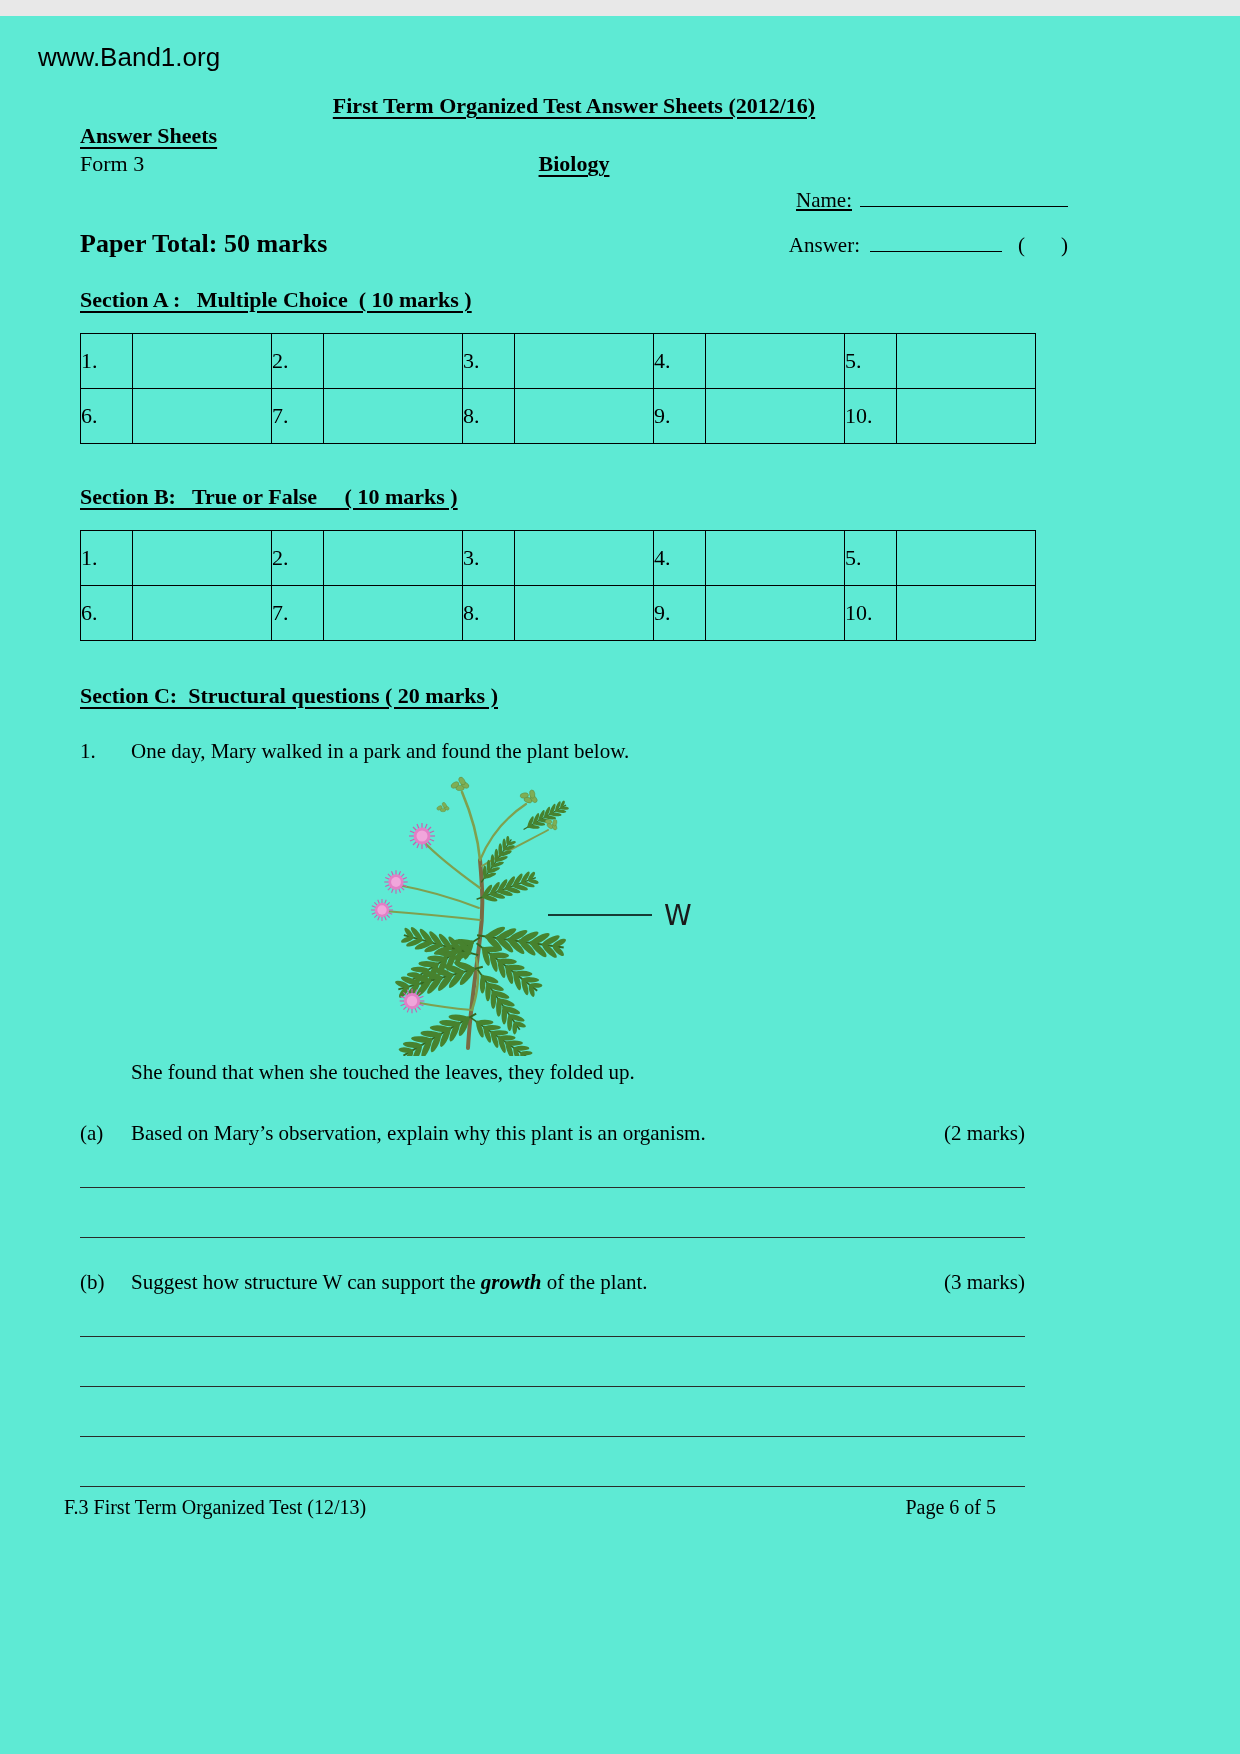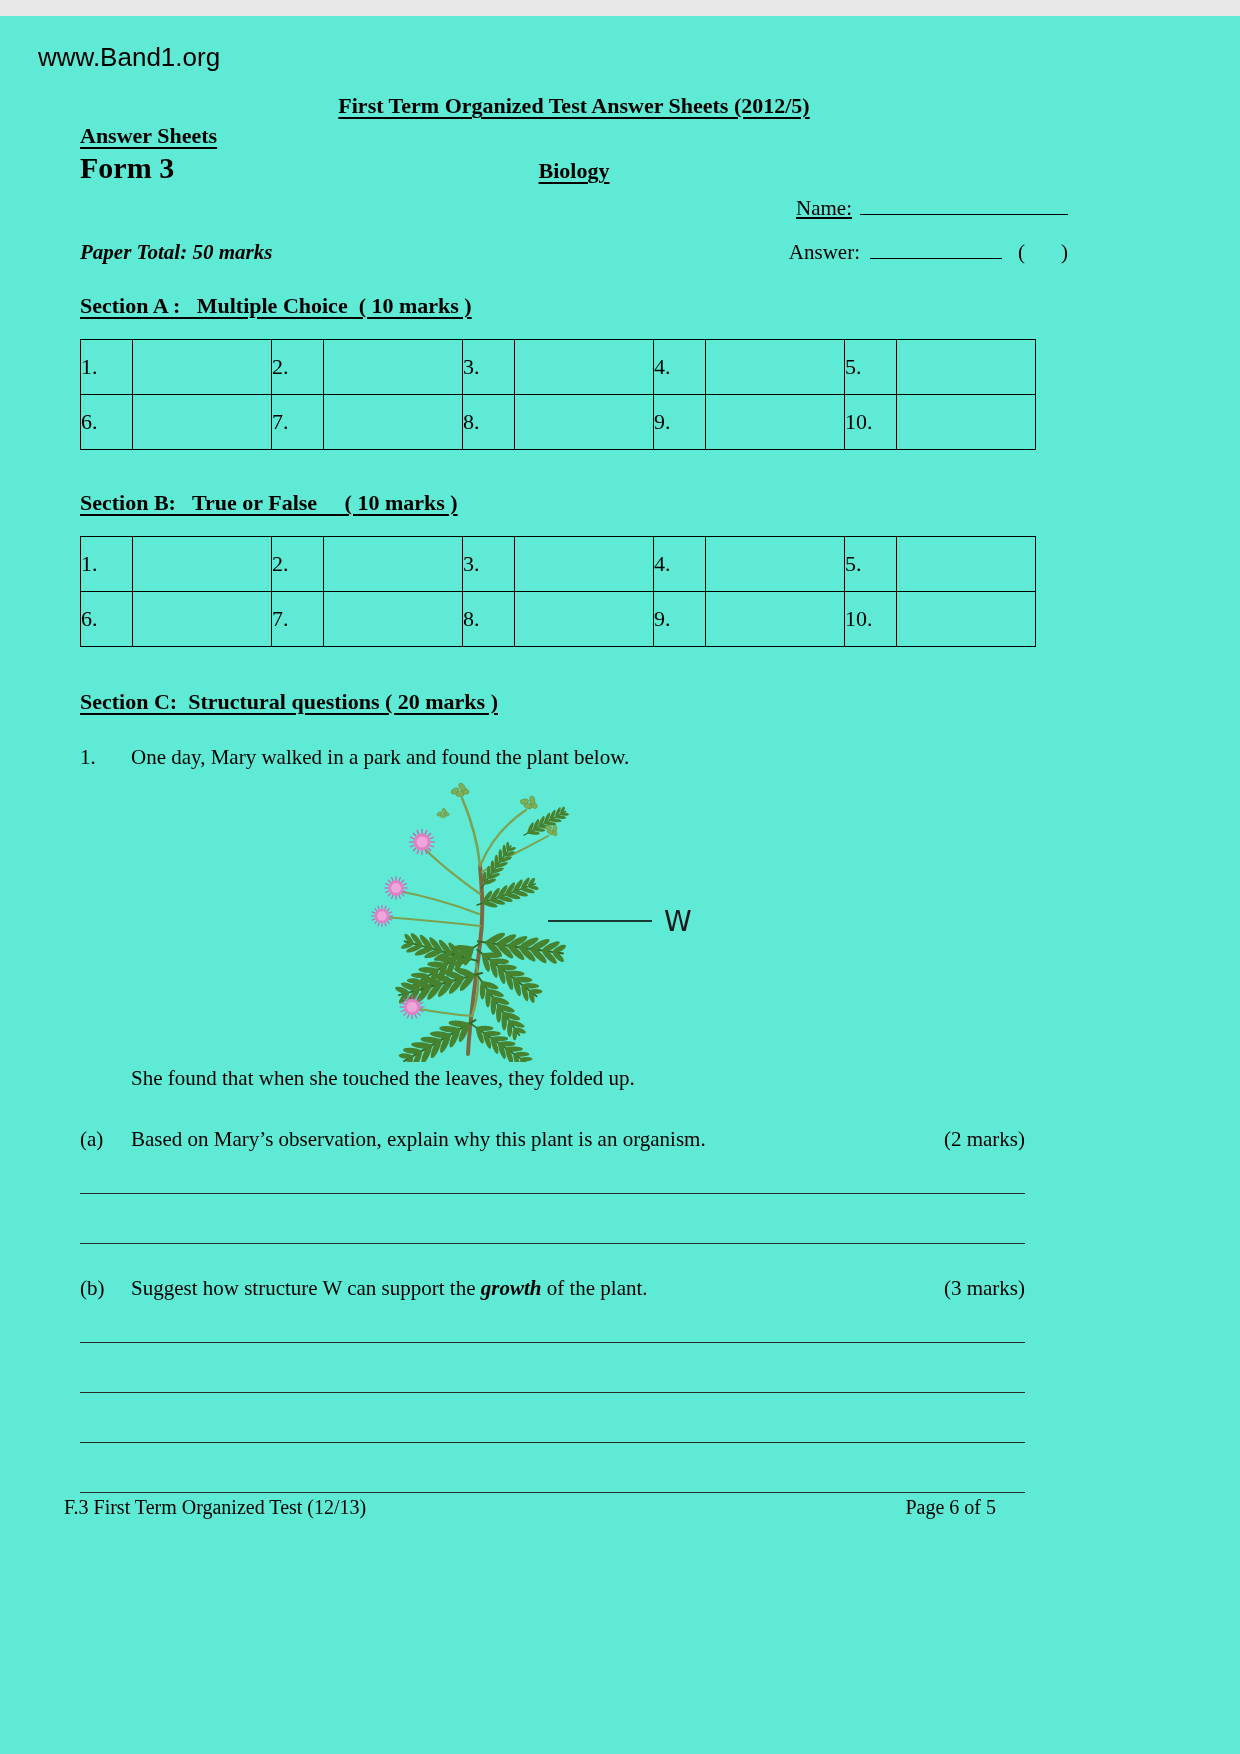--- a/index.html
+++ b/index.html
@@ -13,29 +13,29 @@
   .content { margin-left: 80px; width: 988px; }
   .u { text-decoration: underline; text-underline-offset: 4px; text-decoration-thickness: 1.8px; }
   .pre { white-space: pre; }
   .bi { font-weight: bold; font-style: italic; }
 
   .title { margin-top: 20px; text-align: center; font-weight: bold; font-size: 22px; }
   .subtitle { margin-top: 4px; font-weight: bold; font-size: 22px; }
 
   .form-row { display: flex; align-items: baseline; margin-top: 2px; }
   .form-row .side { flex: 1; }
-  .form-label { font-weight: bold; font-size: 30px; }
+  .form-label { font-weight: normal; font-size: 22px; }
   .subject { font-weight: bold; font-size: 22px; }
 
   .name-row { text-align: right; margin-top: 8px; text-decoration: underline; }
   .blank { display: inline-block; border-bottom: 1.7px solid #000; height: 22px; vertical-align: baseline; }
   .name-blank { width: 208px; margin-left: 8px; }
 
   .meta-row { display: flex; justify-content: space-between; align-items: baseline; margin-top: 16px; }
-  .paper-total { font-weight: bold; font-style: italic; font-size: 21px; }
+  .paper-total { font-weight: bold; font-size: 26px; }
   .class-blank { width: 132px; margin-left: 10px; margin-right: 16px; }
   .paren-gap { display: inline-block; width: 36px; }
 
   .sec-heading { font-weight: bold; font-size: 22px; }
   .sec-a { margin-top: 28px; }
   .sec-b { margin-top: 40px; }
   .sec-c { margin-top: 42px; }
 
   table.grid { border-collapse: collapse; margin-top: 20px; }
   table.grid td { border: 1.6px solid #000; height: 55px; padding: 0; }
@@ -60,21 +60,21 @@
             display: flex; justify-content: space-between; font-size: 20px; }
 </style>
 </head>
 <body>
 
 <div class="page">
 
   <div class="watermark">www.Band1.org</div>
 
   <div class="content">
-    <div class="title u">First Term Organized Test Answer Sheets (2012/5)</div>
+    <div class="title u">First Term Organized Test Answer Sheets (2012/16)</div>
     <div class="subtitle u">Answer Sheets</div>
 
     <div class="form-row">
       <div class="side form-label">Form 3</div>
       <div class="subject u">Biology</div>
       <div class="side"></div>
     </div>
 
     <div class="name-row">
       <span>Name:</span><span class="blank name-blank"></span>

